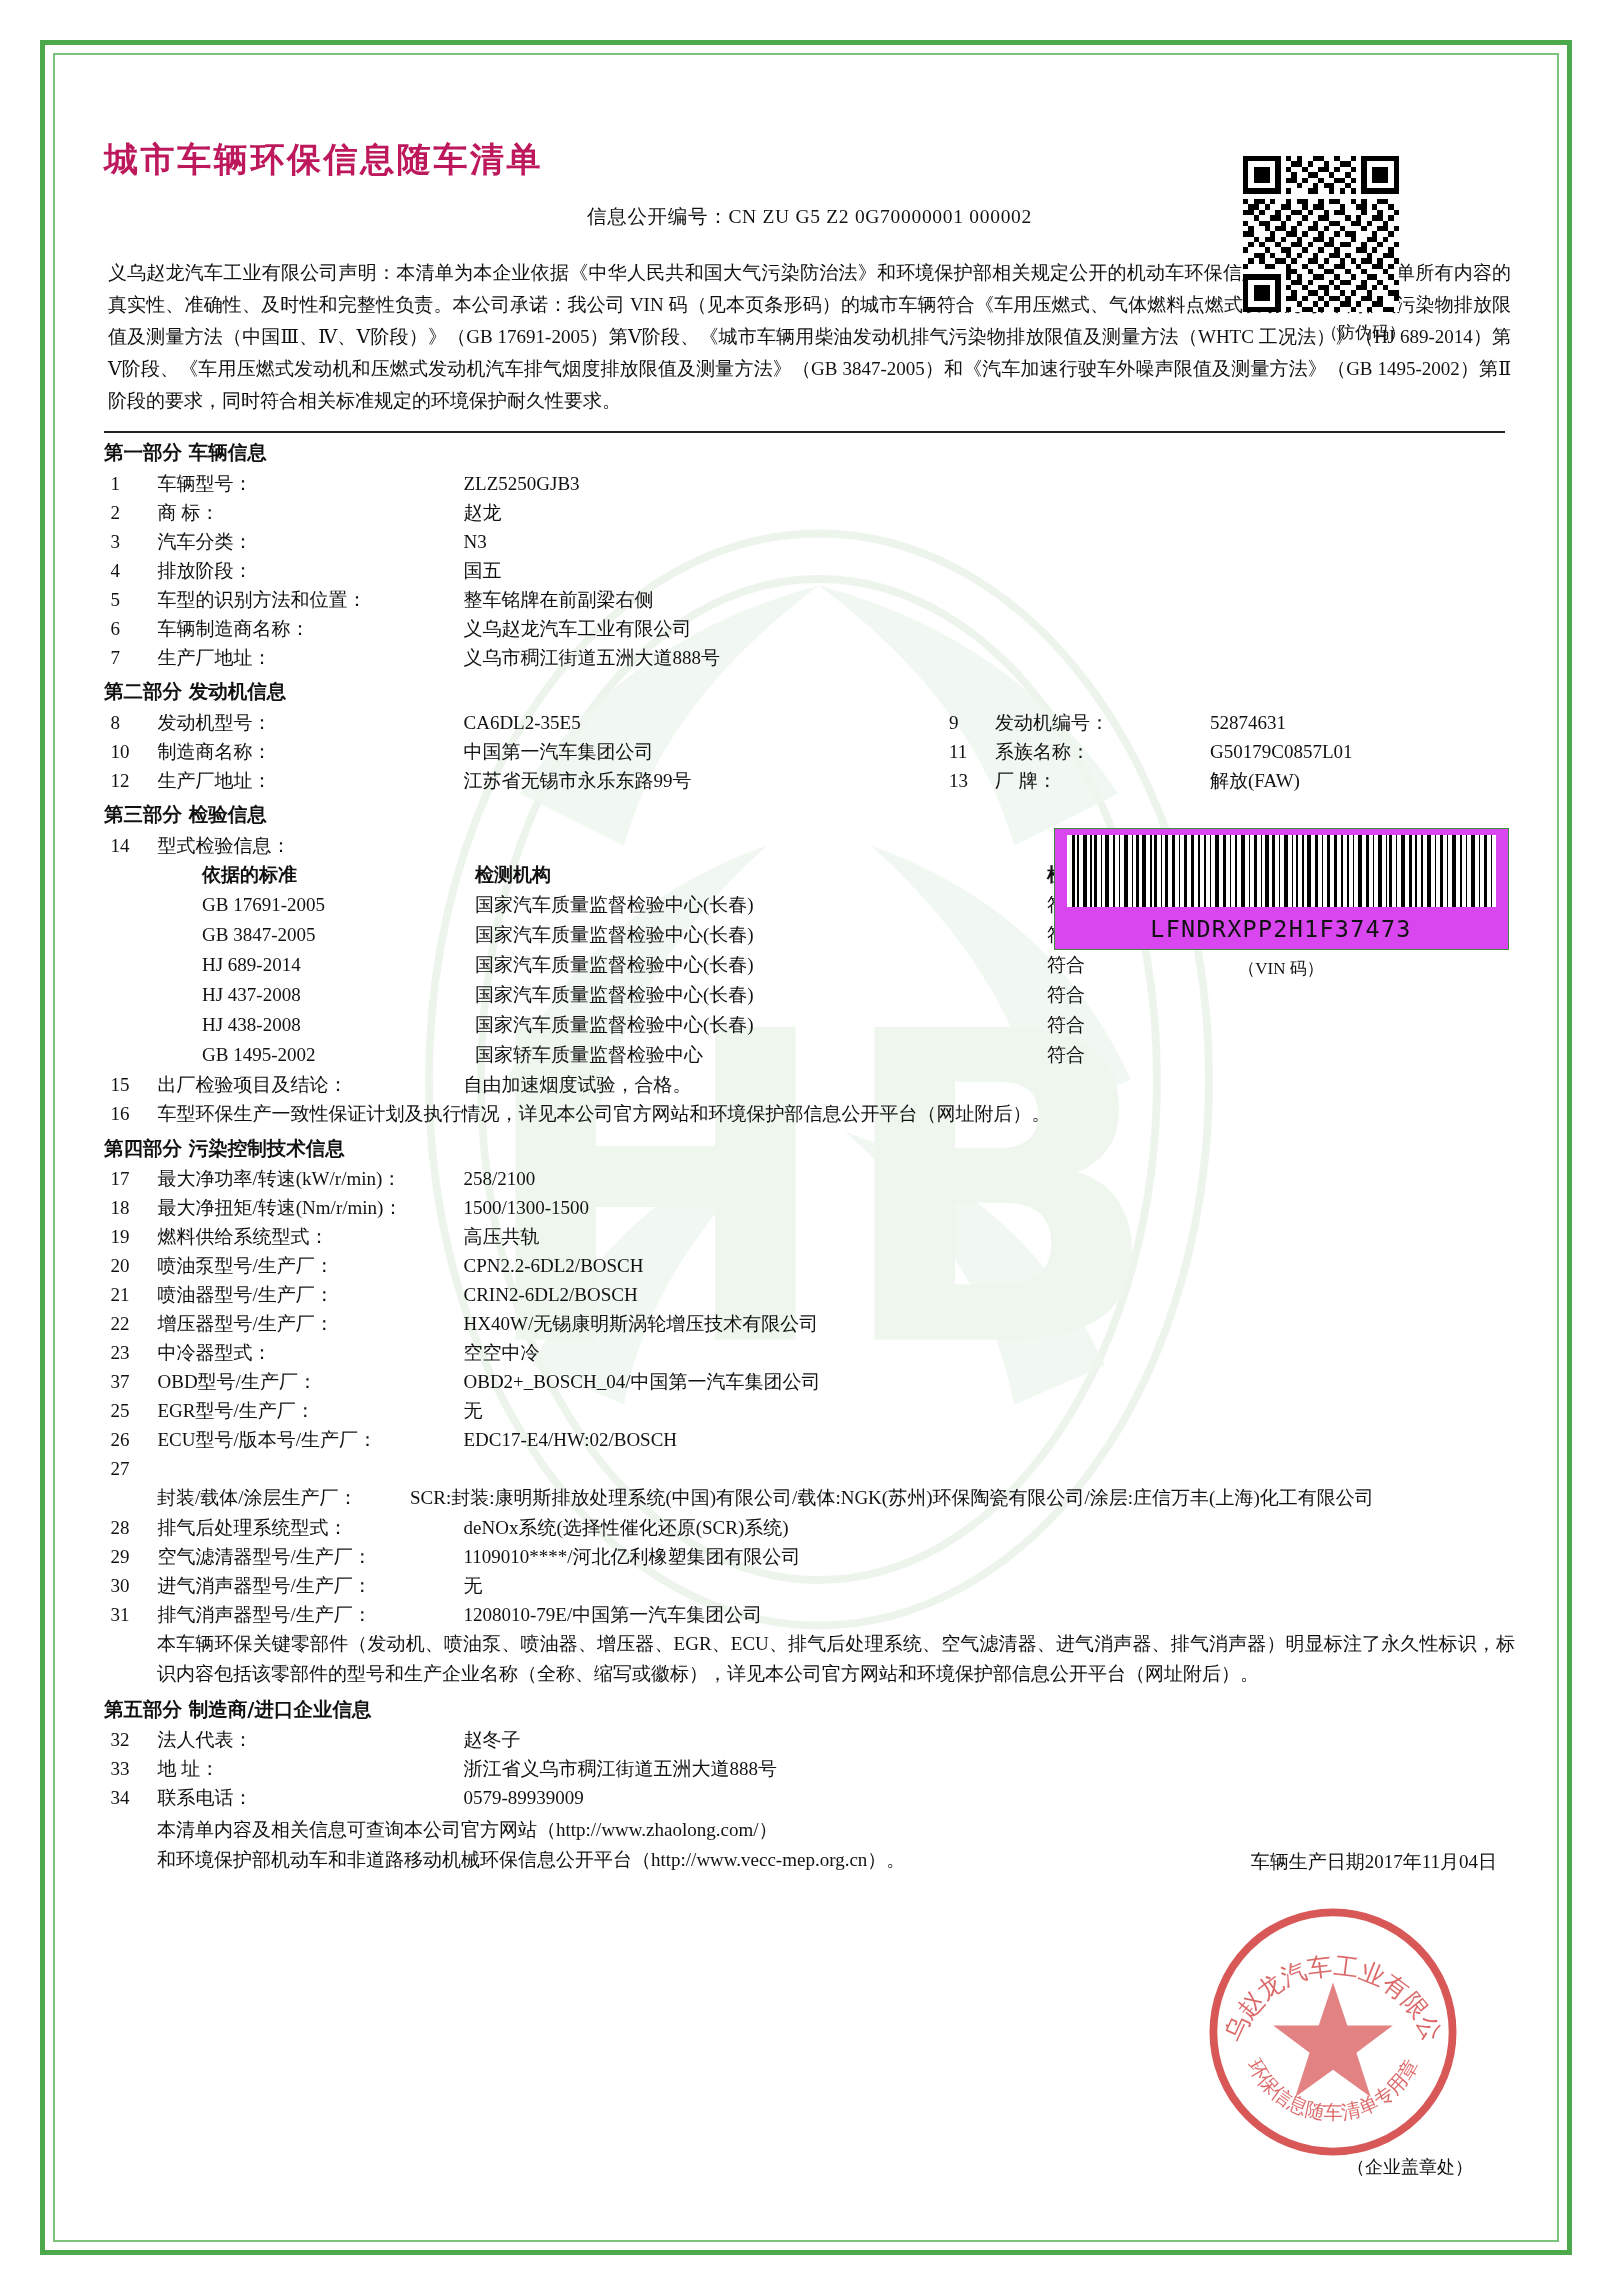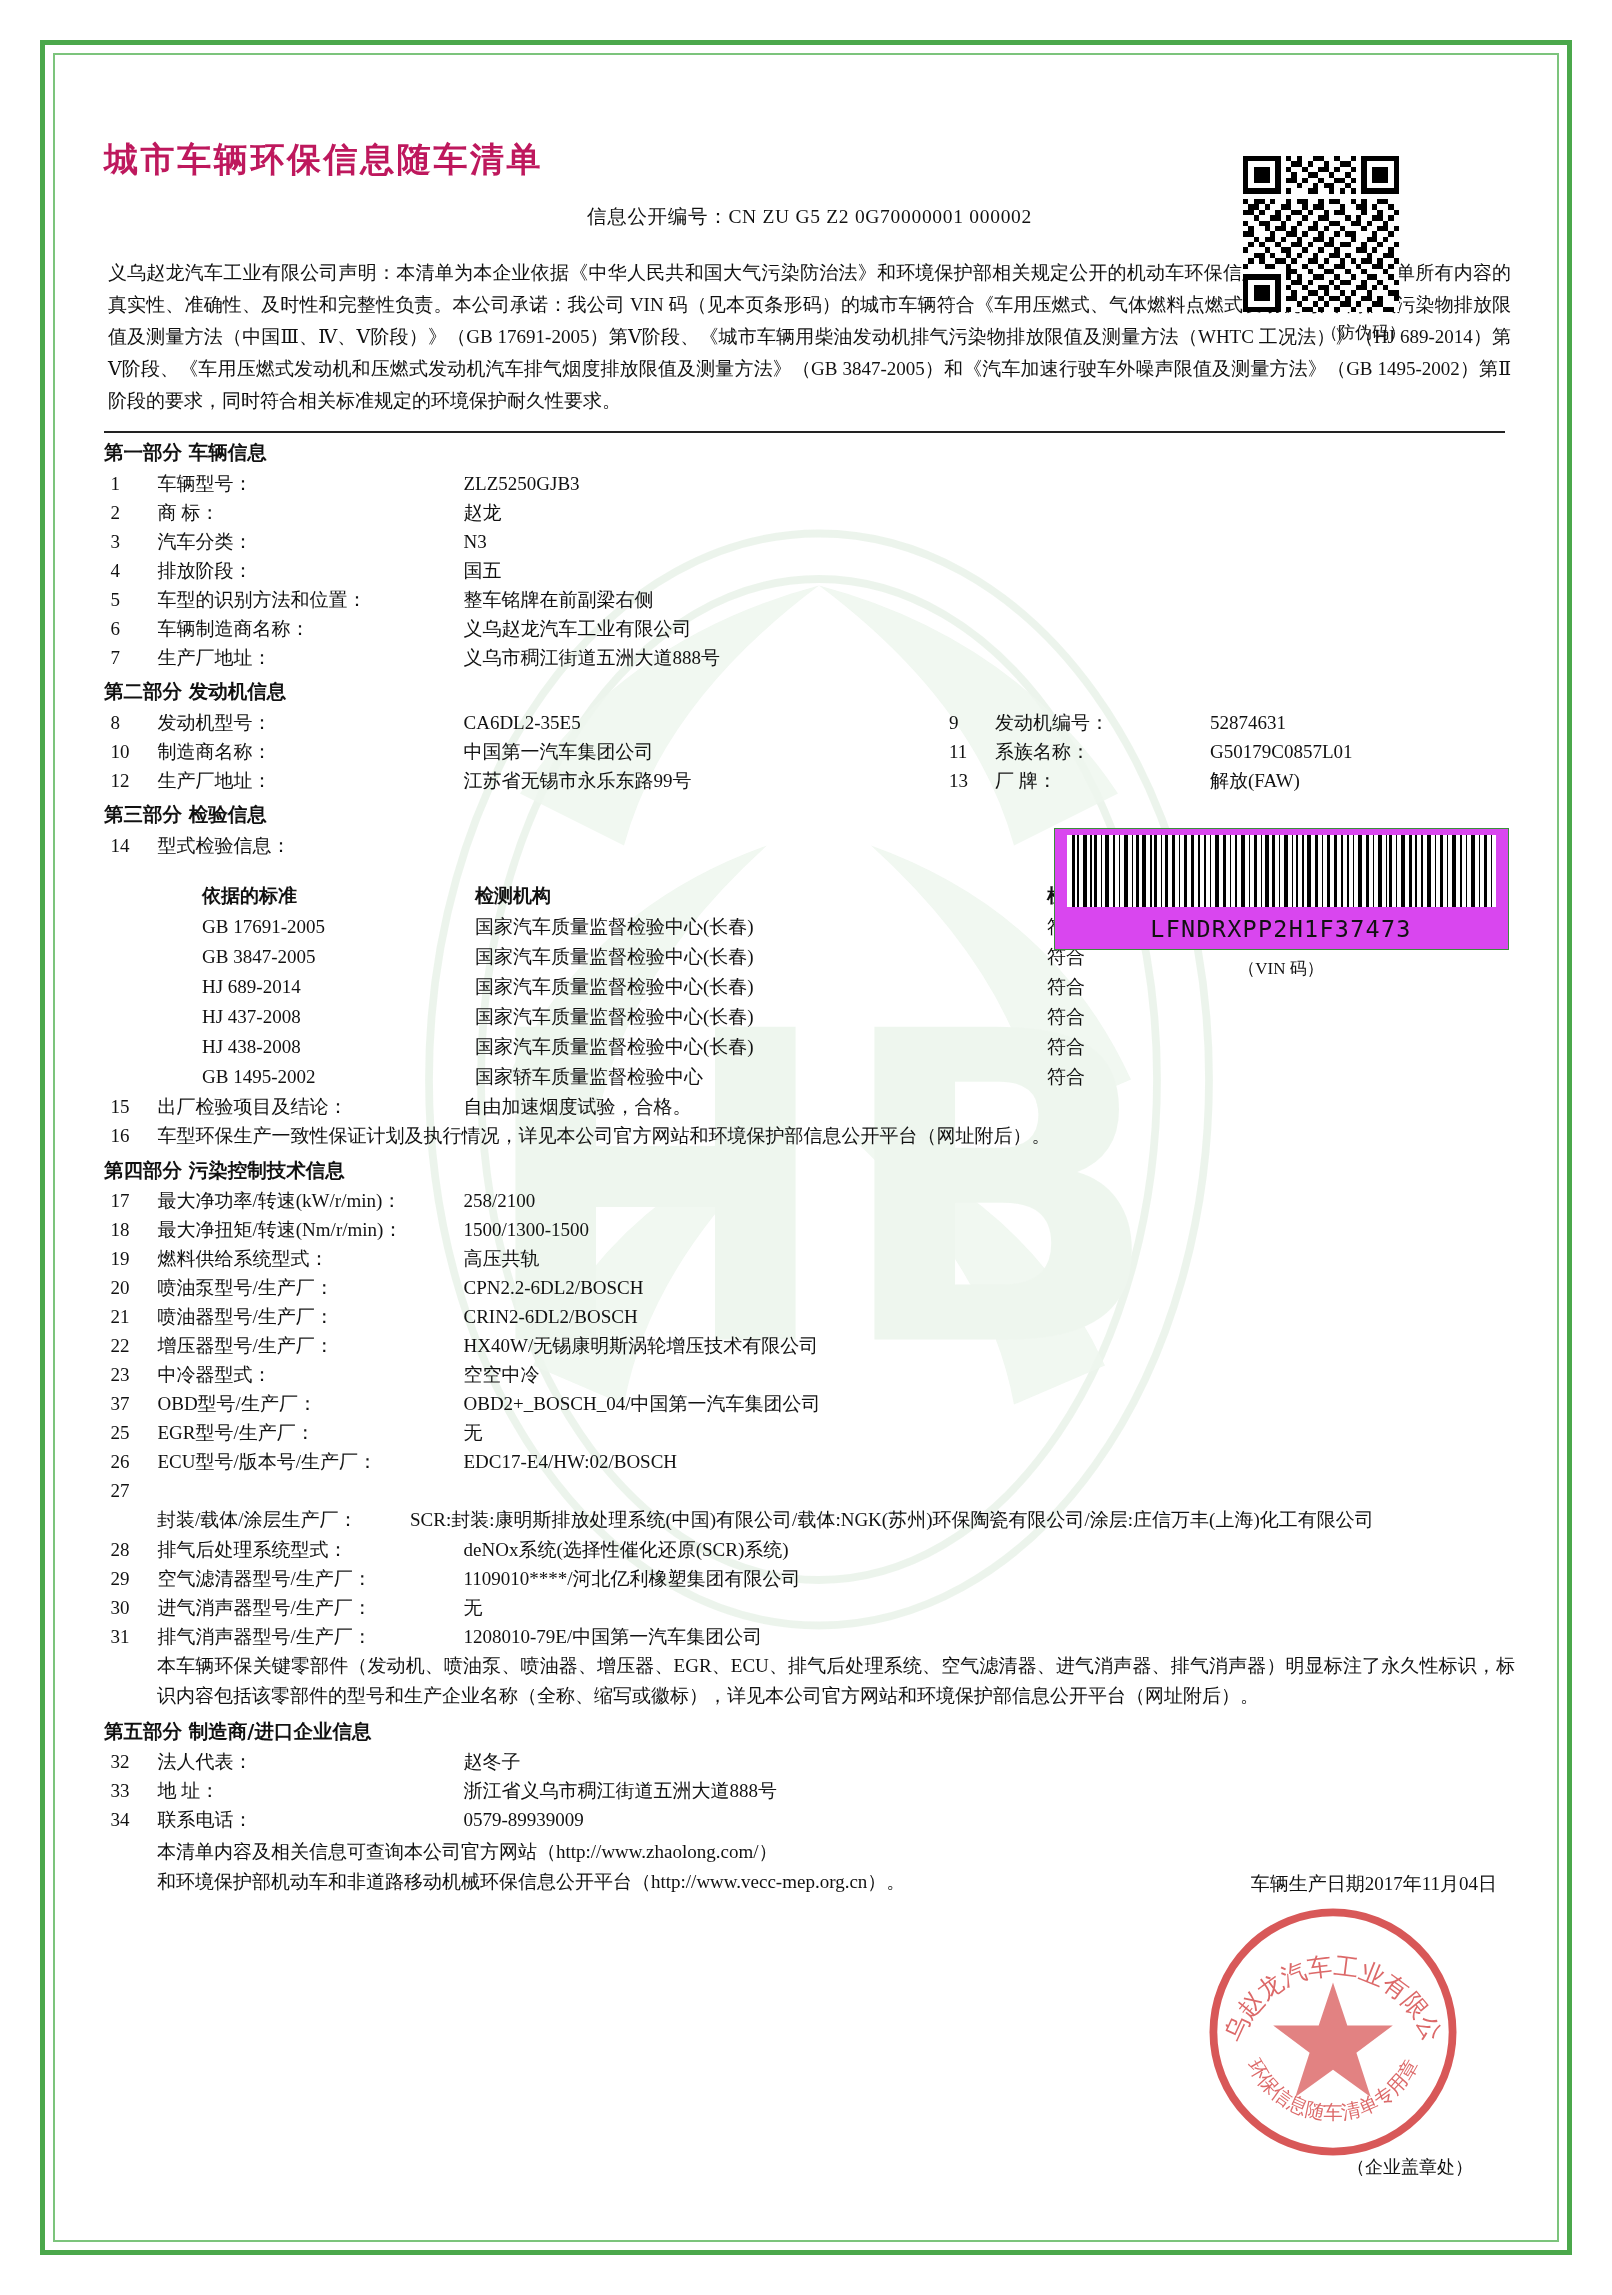--- a/index.html
+++ b/index.html
@@ -177,24 +177,23 @@
     font-size: 17px;
     margin-top: 6.5px;
   }
   
   .ta-head, .ta-row {
     display: flex;
     font-size: 19px;
     line-height: 30px;
   }
   .ta-head {
-    font-family: Liberation Mono, monospace;
+    font-family: Liberation Sans, sans-serif;
     font-weight: bold;
     padding-left: 98px;
-    margin-top: 22px;
   }
   .ta-row {
     padding-left: 98px;
   }
   .ta-c1 { width: 273px; flex: 0 0 273px; }
   .ta-c2 { width: 572px; flex: 0 0 572px; }
   .ta-c3 { flex: 1 1 auto; }
   .wrapnote {
     font-size: 19px;
     line-height: 30px;

